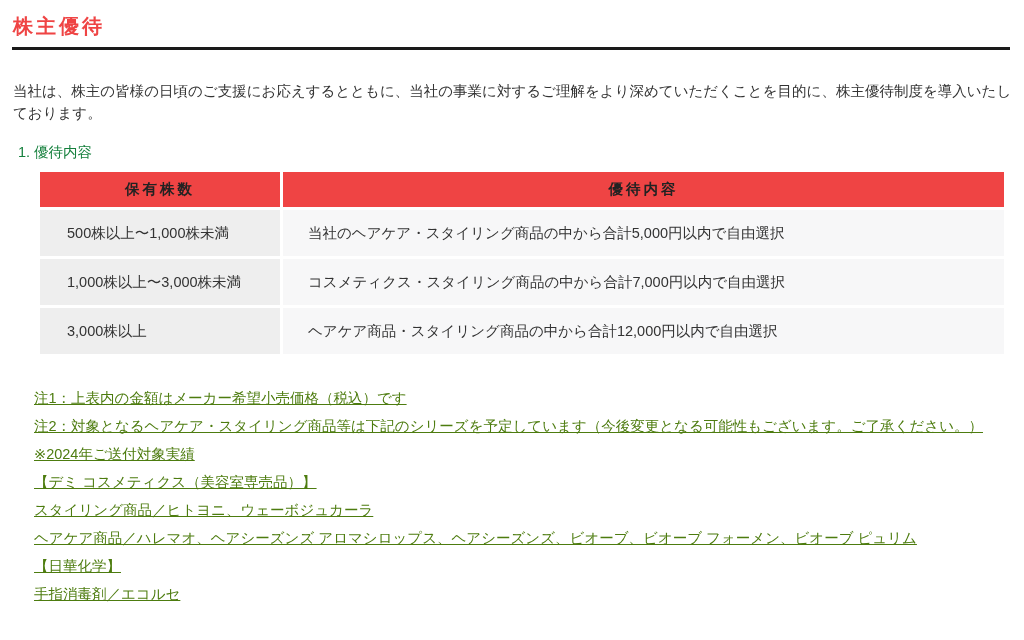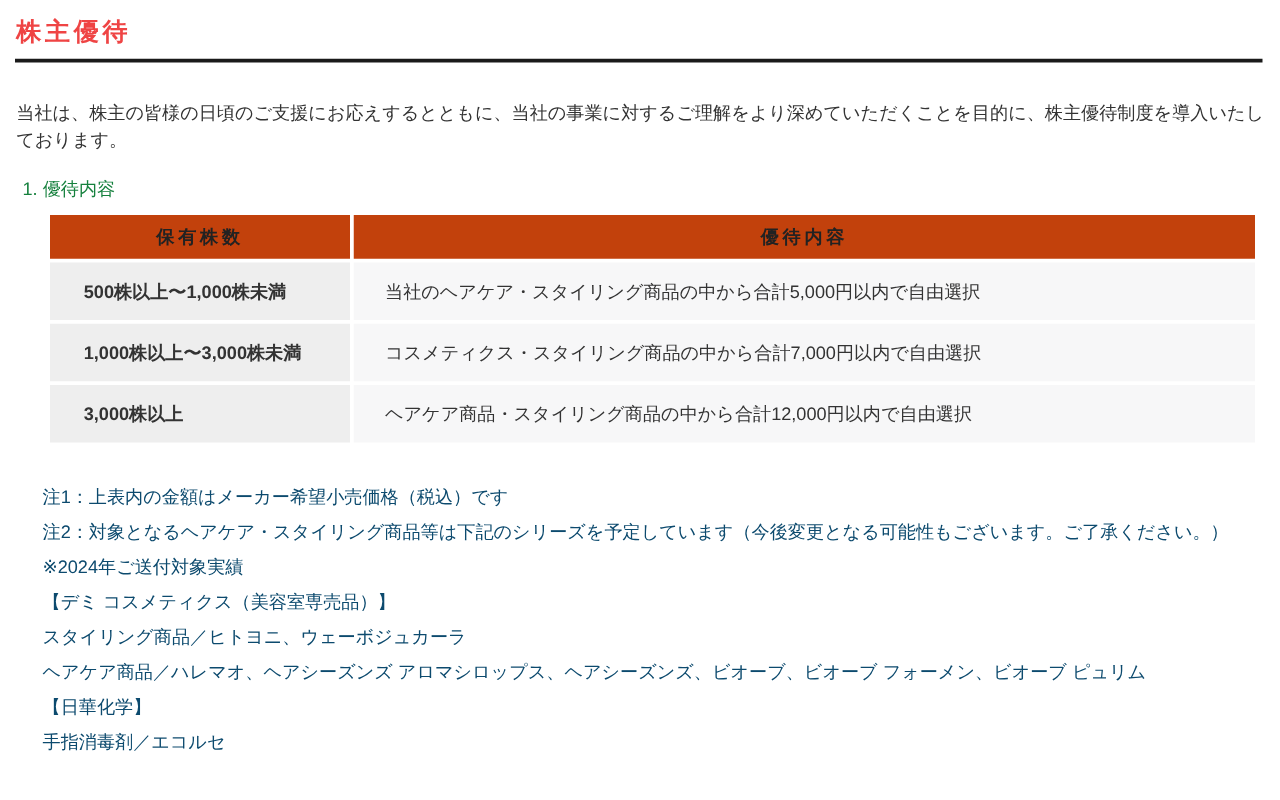--- a/index.html
+++ b/index.html
@@ -50,42 +50,42 @@
     font-size: 14.5px;
   }
   .th-cell {
     height: 35px;
     display: flex;
     align-items: center;
     justify-content: center;
     font-weight: bold;
     letter-spacing: 3px;
     color: #222222;
-    background: #c2410c;
+    background: #ef4444;
   }
   .td-shares {
     height: 46px;
     display: flex;
     align-items: center;
     padding-left: 27px;
     background: #eeeeee;
-    font-weight: bold;
   }
   .td-benefit {
     height: 46px;
     display: flex;
     align-items: center;
     padding-left: 25px;
     background: #f7f7f8;
   }
   .notes {
     margin: 30px 0 0 21px;
     font-size: 14.5px;
     line-height: 28px;
-    color: #0c4a6e;
+    color: #4d7c0f;
+    text-decoration: underline;
   }
   .note-line {
     height: 28px;
     white-space: nowrap;
   }
 </style>
 </head>
 <body>
 
 <div class="content">

